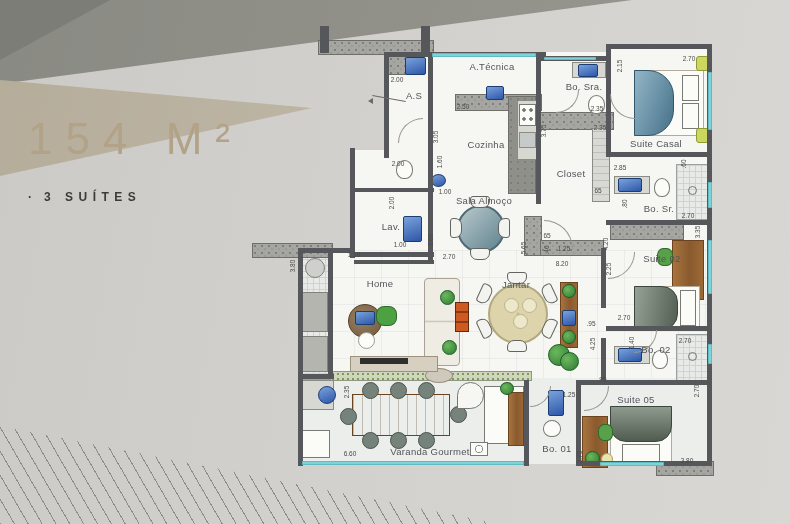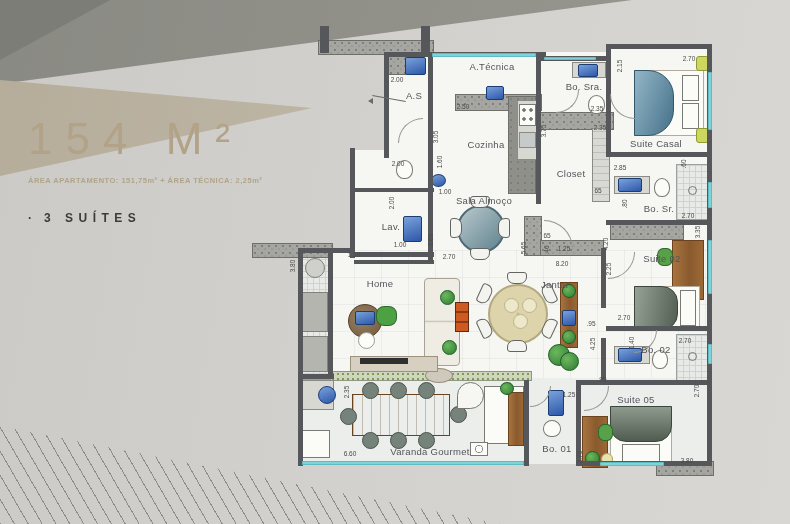--- a/index.html
+++ b/index.html
@@ -59,21 +59,20 @@
 
 <div class="stage">
 
   <div class="bg-dark"></div>
   <div class="bg-corner"></div>
   <div class="bg-tan"></div>
   <div class="stairs"></div>
 
   <aside class="panel">
     <div class="big">154 M²</div>
-    <div class="detail">ÁREA APARTAMENTO: 151,75m² + ÁREA TÉCNICA: 2,25m²</div>
     <div class="feat"><span class="b">·</span><span>3 SUÍTES</span></div>
   </aside>
 
   <div class="abs" style="left:0;top:0;width:790px;height:524px;">
 
     <div class="f" style="left:386px;top:52px;width:156px;height:212px;"></div>
     <div class="f" style="left:352px;top:150px;width:80px;height:108px;"></div>
     <div class="f" style="left:540px;top:52px;width:70px;height:162px;"></div>
     <div class="f" style="left:540px;top:192px;width:66px;height:60px;"></div>
     <div class="f" style="left:606px;top:44px;width:104px;height:420px;"></div>
@@ -253,21 +252,21 @@
     <div class="abs" style="left:0;top:0;width:728px;height:524px;">
         <span class="room-label" style="left: 492px; top: 66px;">A.Técnica</span>
         <span class="room-label" style="left: 414px; top: 95px;">A.S</span>
         <span class="room-label" style="left: 477px; top: 144px; margin-left: 9px;">Cozinha</span>
         <span class="room-label" style="left: 584px; top: 86px;">Bo. Sra.</span>
         <span class="room-label" style="left: 656px; top: 143px;">Suite Casal</span>
         <span class="room-label" style="left: 571px; top: 173px;">Closet</span>
         <span class="room-label" style="left: 484px; top: 200px;">Sala Almoço</span>
         <span class="room-label" style="left: 391px; top: 220px; margin-top: 6px;">Lav.</span>
         <span class="room-label" style="left: 380px; top: 283px;">Home</span>
-        <span class="room-label" style="left: 516px; top: 284px; margin-left: 39px;">Jantar</span>
+        <span class="room-label" style="left: 516px; top: 284px;">Jantar</span>
         <span class="room-label" style="left: 659px; top: 208px;">Bo. Sr.</span>
         <span class="room-label" style="left: 662px; top: 258px;">Suite 02</span>
         <span class="room-label" style="left: 656px; top: 349px;">Bo. 02</span>
         <span class="room-label" style="left: 636px; top: 399px;">Suite 05</span>
         <span class="room-label" style="left: 557px; top: 448px;">Bo. 01</span>
         <span class="room-label" style="left: 430px; top: 451px;">Varanda Gourmet</span>
       </div>
     <div class="abs" style="left:0;top:0;width:790px;height:524px;">
         <span class="dim" style="left: 397px; top: 79px; transform: translate(-50%, -50%);">2.00</span>
         <span class="dim" style="left: 463px; top: 106px; transform: translate(-50%, -50%);">2.50</span>

